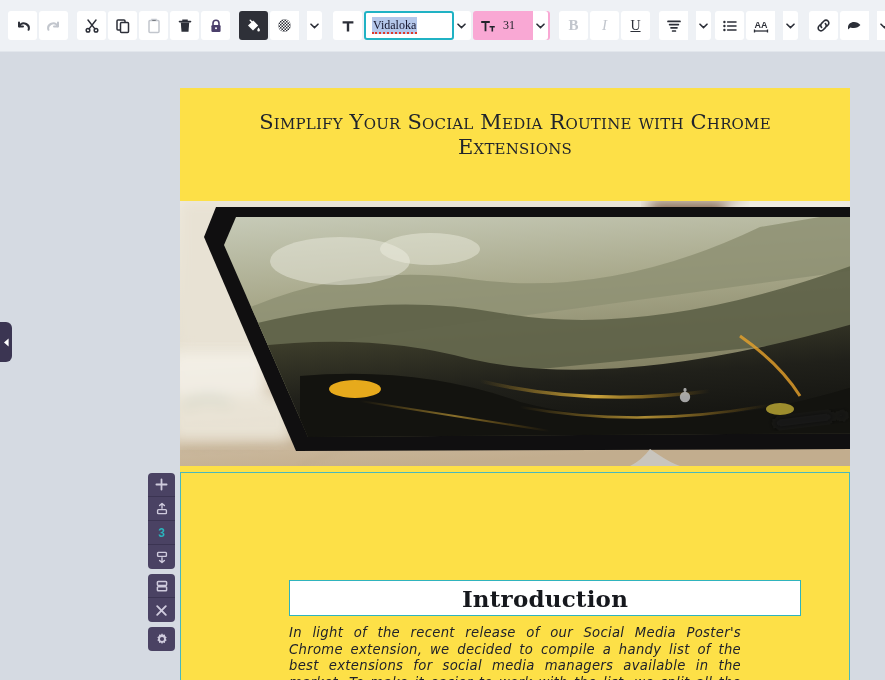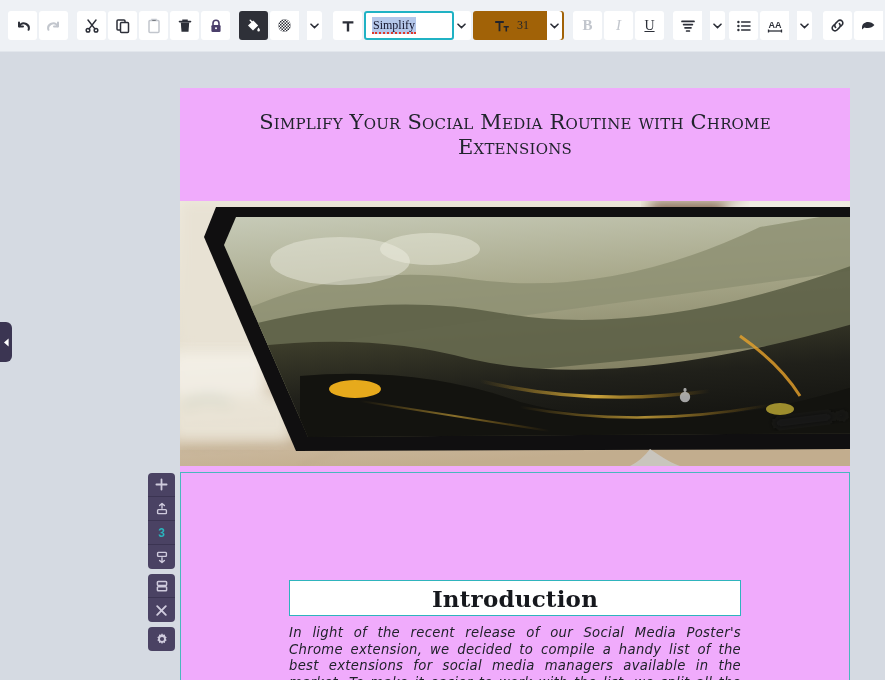--- a/index.html
+++ b/index.html
@@ -68,23 +68,23 @@
   }
   .sel-text {
     background: #b5c7ea;
     color: #14142b;
     border-bottom: 2px dotted #e0392b;
     padding: 1px 1px 0 1px;
     line-height: 14px;
   }
   #font-size-wrap {
     display: flex; align-items: center;
-    background: #a16207; border-radius: 3px;
+    background: #f9a8d4; border-radius: 3px;
     height: 29px; margin-right: 2px;
-    padding-left: 21px;
+    padding-left: 7px;
   }
   #font-size-value {
     font-family: "Liberation Serif", serif;
     font-size: 12px; color: #22242c;
     width: 30px; text-align: left; margin-left: 7px;
   }
 
   
   #workspace {
     position: absolute; top: 52px; left: 0;
@@ -129,21 +129,21 @@
     color: #2ab5bd;
     font-size: 12px; font-weight: bold;
     border-bottom: 1px solid #3b3452;
     font-family: "Liberation Sans", sans-serif;
   }
 
   
   .page {
     position: absolute;
     left: 180px; width: 670px;
-    background: #f0abfc;
+    background: #fde047;
   }
   #page-2 { top: 36px; height: 420px; overflow: hidden; }
   #page-3 {
     top: 420px; height: 260px;
     border: 1.5px solid #49b8bd;
     border-bottom: none;
   }
 
   
   #doc-title {
@@ -163,21 +163,21 @@
   #doc-photo {
     position: absolute; top: 113px; left: 0;
     width: 670px; height: 265px;
     overflow: hidden;
     background: #2a2620;
   }
 
   
   #intro-heading-box {
     position: absolute; top: 107px; left: 108px;
-    width: 452px; height: 36px;
+    width: 512px; height: 36px;
     border: 1.5px solid #2fb4bd;
     background: #ffffff;
     display: flex; align-items: center; justify-content: center;
   }
   #intro-heading {
     font-family: "DejaVu Serif", "Liberation Serif", serif;
     font-size: 23px; font-weight: bold;
     color: #16181d;
     letter-spacing: 0.2px;
   }
@@ -281,21 +281,21 @@
     </div>
 
     <div class="tb-group">
       <div class="tb-btn">
         <svg width="16" height="16" viewBox="0 0 16 16">
           <path d="M2.6 3.2h10.8v2.2h-4.2v8.1H6.8V5.4H2.6z" fill="currentColor"></path>
         </svg>
       </div>
       <div id="font-name-wrap">
         <div id="font-name-input">
-          <span class="sel-text">Simplify</span>
+          <span class="sel-text">Vidaloka</span>
         </div>
         <div class="caret">
           <svg width="9" height="6" viewBox="0 0 9 6">
             <path d="M1 1.2 4.5 4.6 8 1.2" fill="none" stroke="currentColor" stroke-width="1.6" stroke-linecap="round"></path>
           </svg>
         </div>
       </div>
       <div id="font-size-wrap">
         <svg width="16" height="16" viewBox="0 0 16 16">
           <path d="M1.2 3h8.6v2H6.4v8.2H4.6V5H1.2z" fill="#22242c"></path>

